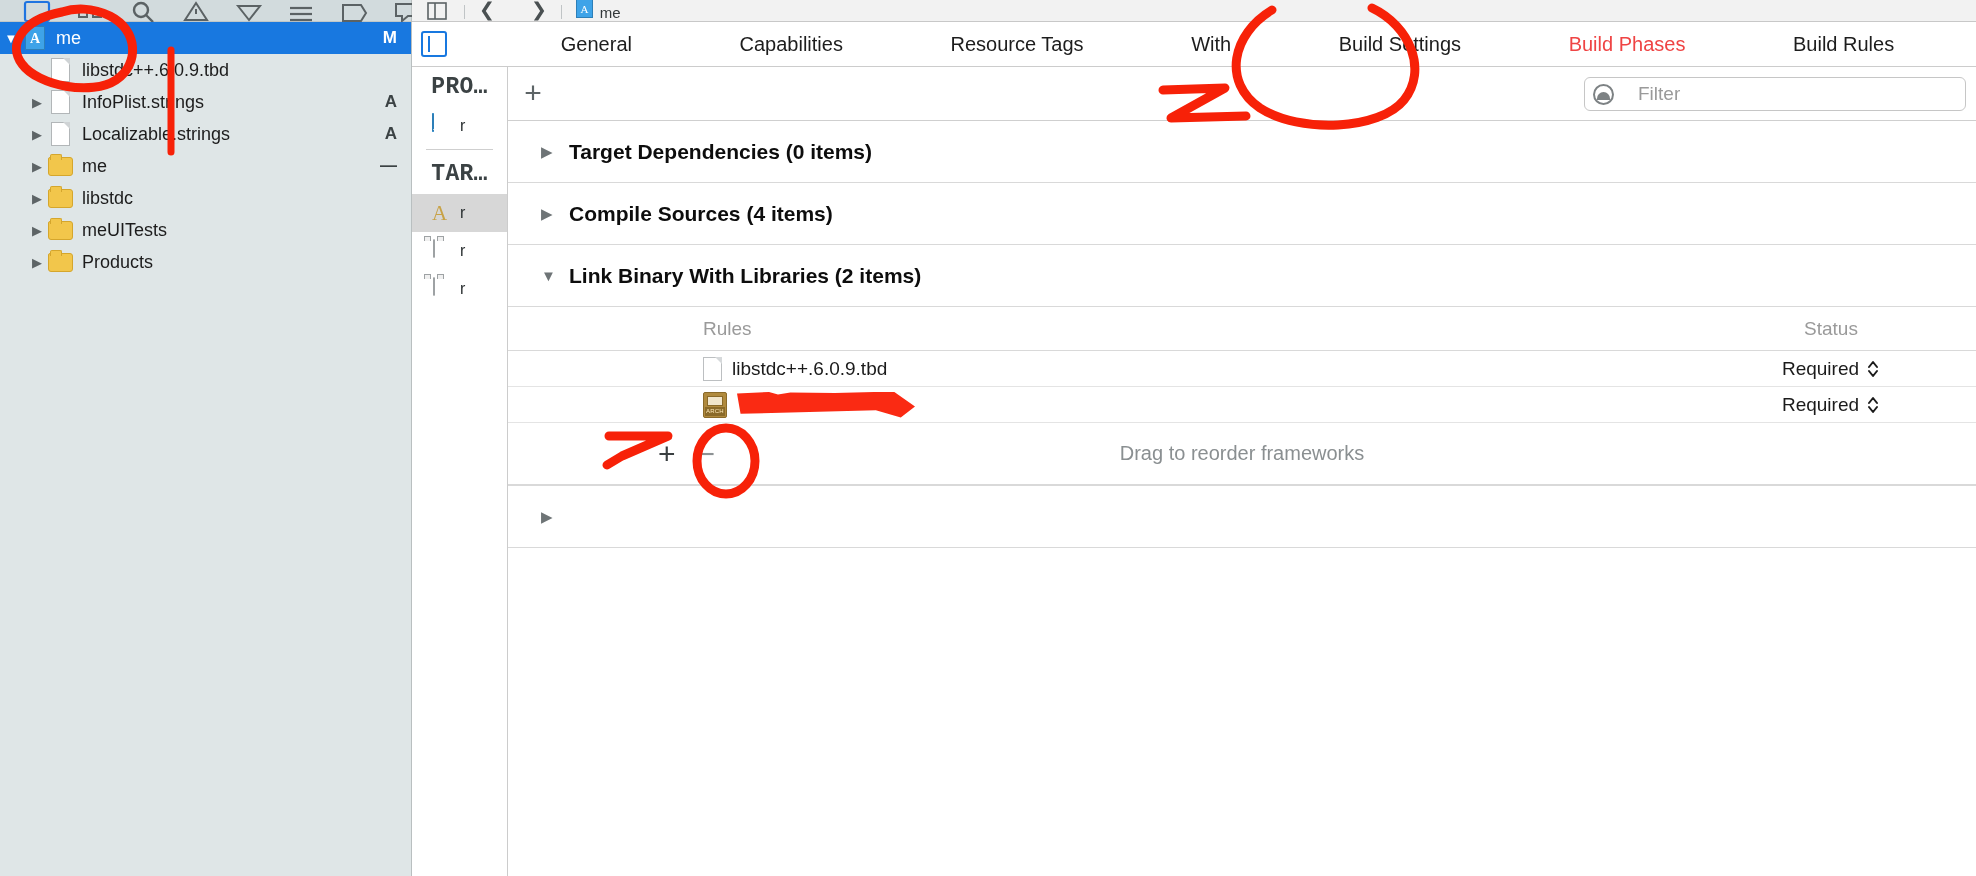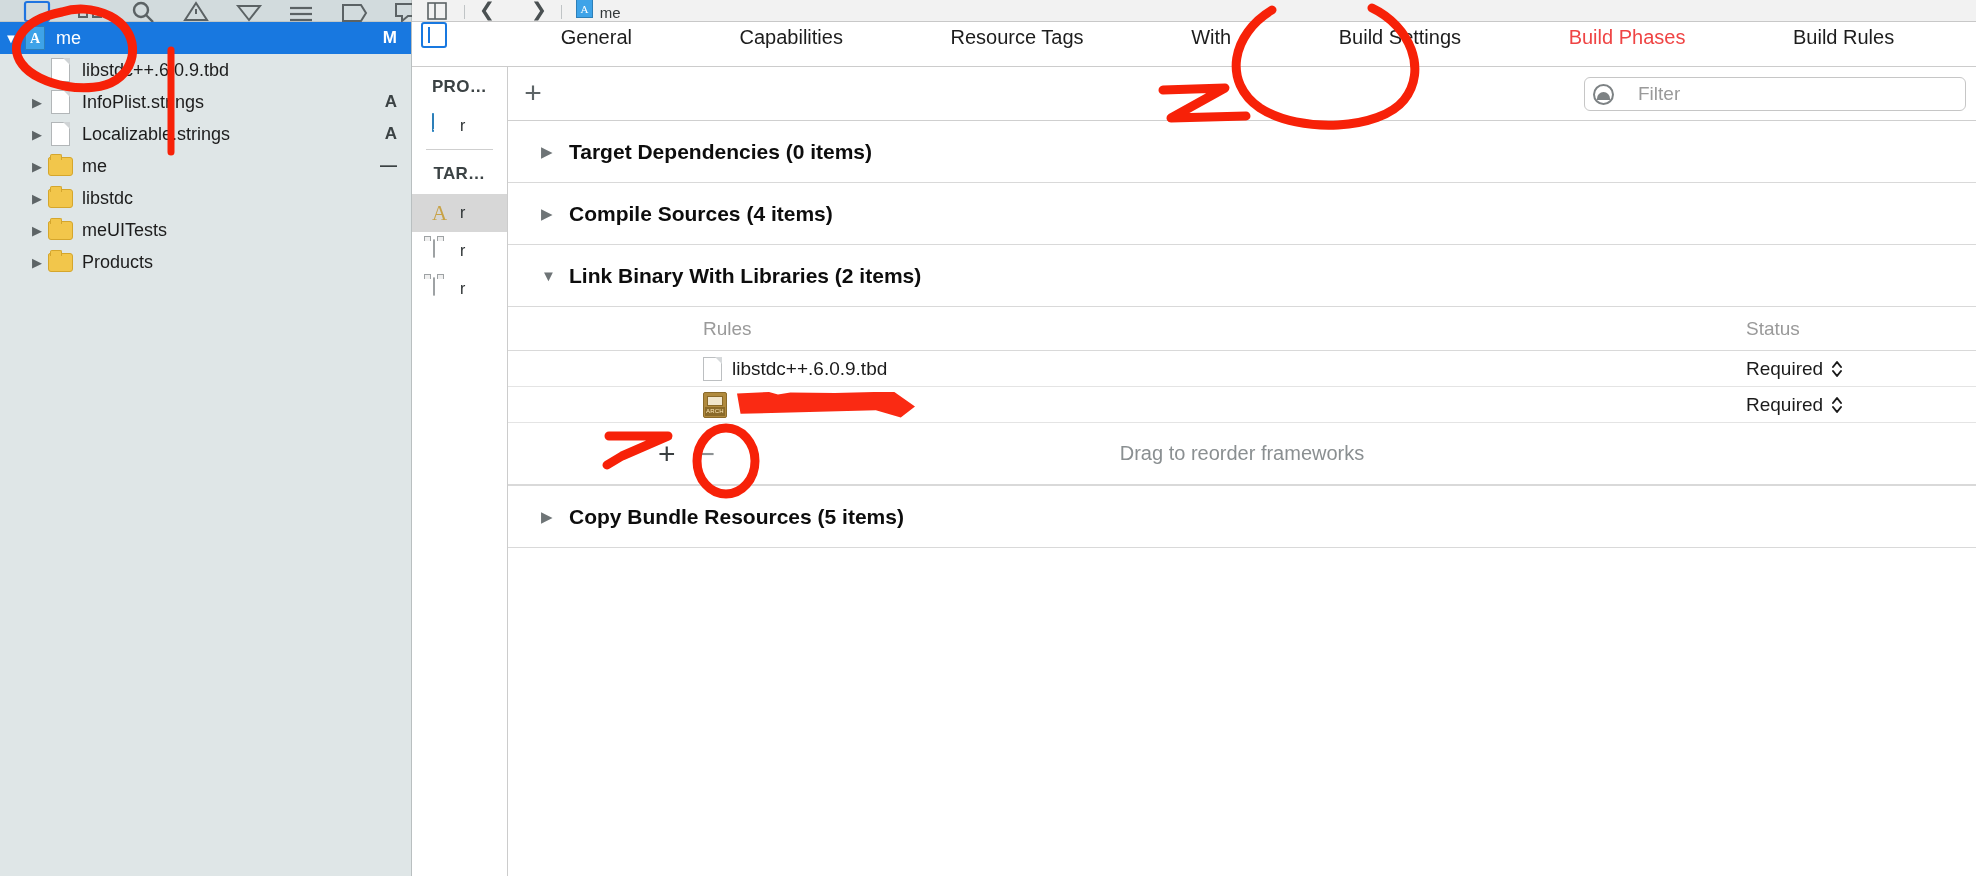--- a/index.html
+++ b/index.html
@@ -84,21 +84,21 @@
     position: relative; height: 22px; background: #f2f2f2;
     border-bottom: 1px solid #c8c8c8; display: flex; align-items: flex-end;
     padding-left: 14px; gap: 0;
   }
   .ed-tb-item { height: 22px; display: flex; align-items: flex-end; color: #5b6264; }
   .ed-sep { width: 1px; height: 14px; background: #c0c4c6; margin: 0 14px 2px 14px; }
   .ed-crumb { display: flex; align-items: flex-end; gap: 7px; font-size: 15px; color: #33383a; }
 
   #tabbar {
     position: relative; height: 45px; background: #ffffff;
-    border-bottom: 1px solid #cccccc; display: flex; align-items: flex-start;
+    border-bottom: 1px solid #cccccc; display: flex; align-items: center;
   }
   #panel-toggle {
     margin-left: 9px; width: 26px; height: 26px;
     border: 2px solid #1878e0; border-radius: 3px; position: relative;
     flex: 0 0 26px;
   }
   #panel-toggle:before {
     content: ""; position: absolute; left: 5px; top: 3px; bottom: 3px;
     width: 2px; background: #1878e0;
   }
@@ -109,21 +109,21 @@
   }
   .tab.active { color: #ef4444; }
 
   
   #proj-sidebar {
     position: absolute; left: 0; top: 67px; bottom: 0; width: 96px;
     background: #ffffff; border-right: 1px solid #cccccc;
   }
   .ps-head {
     height: 40px; display: flex; align-items: center; justify-content: center;
-    font-size: 17px; font-weight: bold; color: #3b4244; letter-spacing: .3px;
+    font-size: 23px; font-weight: bold; color: #3b4244; letter-spacing: .3px; font-family: Liberation Mono, monospace;
   }
   .ps-row {
     height: 38px; display: flex; align-items: center; padding-left: 48px; gap: 6px;
     font-size: 16px; color: #2a2f31; position: relative;
   }
   .ps-row.selected { background: #d7d7d7; }
   .ps-divider { height: 1px; background: #cfcfcf; margin: 4px 14px; }
   .ps-ico { position: absolute; left: 20px; top: 7px; width: 24px; height: 24px; }
   .ico-proj {
     width: 20px; height: 24px; background: #3ea3e8;
@@ -194,21 +194,21 @@
   .lb-head {
     display: flex; align-items: center; height: 44px;
     border-bottom: 1px solid #d9d9d9;
   }
   .lb-row {
     display: flex; align-items: center; height: 36px;
     border-bottom: 1px solid #e4e4e4;
   }
   .col-name { flex: 1 1 auto; padding-left: 195px; display: flex; align-items: center; gap: 10px; }
   .col-status { flex: 0 0 230px; padding-right: 60px; text-align: right;
-                display: flex; align-items: center; justify-content: flex-start; gap: 7px; }
+                display: flex; align-items: center; justify-content: center; gap: 7px; }
   .hdr-txt { font-size: 19px; color: #9a9a9a; }
   .cell-txt { font-size: 19px; color: #1b1b1b; white-space: nowrap; }
   .stepper { display: inline-block; font-size: 13px; line-height: 9px; color: #2a2a2a; }
   .lib-doc {
     width: 19px; height: 24px; background: #ffffff; border: 1px solid #bcbfc1;
     position: relative; flex: 0 0 19px;
   }
   .lib-doc:after {
     content: ""; position: absolute; right: -1px; top: -1px;
     border-width: 0 7px 7px 0; border-style: solid;
@@ -495,21 +495,20 @@
               </div>
             </div>
             <div class="reorder-row">
               <span class="rr-plus">+</span>
               <span class="rr-minus">−</span>
               <span class="rr-hint">Drag to reorder frameworks</span>
             </div>
           </div>
           <div class="phase-row">
             <span class="phase-twisty">▶</span>
-            <span class="phase-title">Copy Bundle Resources (5 items)</span>
           </div>
         </div>
     </div>
   </div>
 
   <svg id="annot" width="1976" height="876" viewBox="0 0 1976 876">
     <g fill="none" stroke="#f72108" stroke-width="9" stroke-linecap="round" stroke-linejoin="round">
 
       <path d="M62 12 C20 20 8 46 22 64 C38 86 92 96 116 80 C140 64 138 30 110 16 C92 7 74 8 62 12 Z"></path>
 

